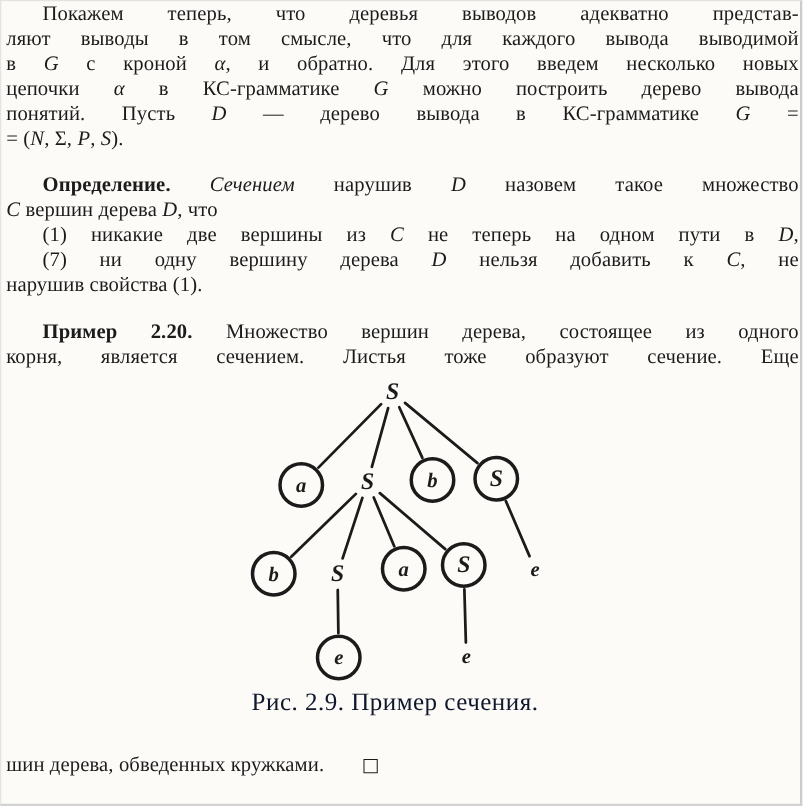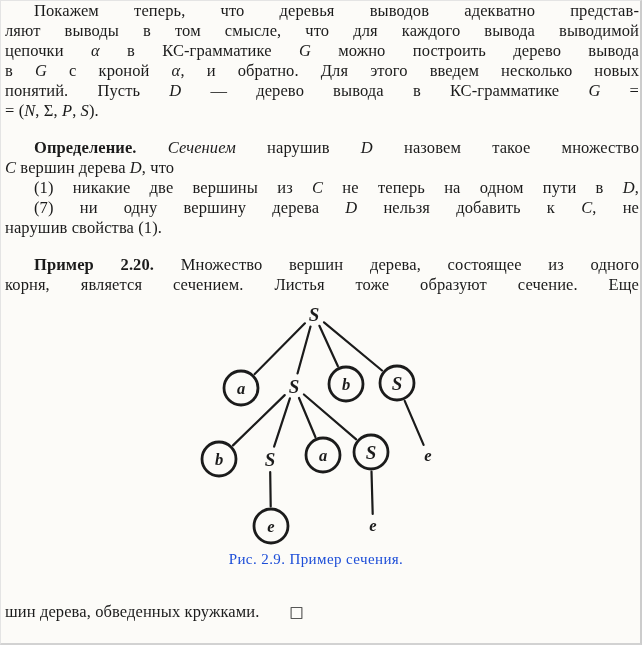--- a/index.html
+++ b/index.html
@@ -22,21 +22,21 @@
   }
   .line { height:20px; text-align:justify; text-align-last:justify; }
   .line.nj { text-align-last:left; }
   .line.ind { text-indent:29px; }
   .b { font-weight:bold; }
   .i { font-style:italic; }
   .qed { margin-left:30px; font-family:"DejaVu Sans", sans-serif; font-size:15px; }
   .tree-svg { position:absolute; top:300px; left:0; }
   .caption {
     position:absolute; top:550px; left:0; width:630px;
-    text-align:center; font-size:15px; letter-spacing:0.4px; color:#1d4ed8;
+    text-align:center; font-size:20px; letter-spacing:0.4px; color:#0f172a;
   }
   .tree-label { font-family:"Liberation Serif", serif; font-style:italic; font-weight:600; fill:#1b1b1b; }
 </style>
 </head>
 <body>
 
 <div class="page">
   <svg class="tree-svg" width="642" height="252" viewBox="0 0 642 252">
       <line x1="303.9" y1="22.3" x2="253.7" y2="73.1" stroke="#1b1b1b" stroke-width="2.2" stroke-linecap="round"></line>
       <line x1="309.5" y1="25.5" x2="296.5" y2="72.5" stroke="#1b1b1b" stroke-width="2.2" stroke-linecap="round"></line>
@@ -66,22 +66,22 @@
       <text x="370" y="151" text-anchor="middle" dominant-baseline="central" class="tree-label" font-size="19">S</text>
       <text x="427" y="154" text-anchor="middle" dominant-baseline="central" class="tree-label" font-size="16.5">e</text>
       <circle cx="270" cy="225" r="17" fill="none" stroke="#1b1b1b" stroke-width="2.8"></circle>
       <text x="270" y="225" text-anchor="middle" dominant-baseline="central" class="tree-label" font-size="16.5">e</text>
       <text x="372" y="224" text-anchor="middle" dominant-baseline="central" class="tree-label" font-size="16.5">e</text>
     </svg>
   <div class="caption">Рис. 2.9. Пример сечения.</div>
 <div class="para" style="top: 0px;">
       <div class="line ind"><span>Покажем теперь, что деревья выводов адекватно представ-</span></div>
       <div class="line"><span>ляют выводы в том смысле, что для каждого вывода выводимой</span></div>
+      <div class="line"><span>в </span><span class="i">G</span><span> с кроной </span><span class="i">α</span><span>, и обратно. Для этого введем несколько новых</span></div>
       <div class="line"><span>цепочки </span><span class="i">α</span><span> в КС-грамматике </span><span class="i">G</span><span> можно построить дерево вывода</span></div>
-      <div class="line"><span>в </span><span class="i">G</span><span> с кроной </span><span class="i">α</span><span>, и обратно. Для этого введем несколько новых</span></div>
       <div class="line"><span>понятий. Пусть </span><span class="i">D</span><span> — дерево вывода в КС-грамматике </span><span class="i">G</span><span> =</span></div>
       <div class="line nj"><span>= (</span><span class="i">N</span><span>, Σ, </span><span class="i">P</span><span>, </span><span class="i">S</span><span>).</span></div>
     </div>
     <div class="para" style="top: 137px;">
       <div class="line ind"><span class="b">Определение. </span><span class="i">Сечением</span><span> нарушив </span><span class="i">D</span><span> назовем такое множество</span></div>
       <div class="line nj"><span class="i">C</span><span> вершин дерева </span><span class="i">D</span><span>, что</span></div>
       <div class="line ind"><span>(1) никакие две вершины из </span><span class="i">C</span><span> не теперь на одном пути в </span><span class="i">D</span><span>,</span></div>
       <div class="line ind"><span>(7) ни одну вершину дерева </span><span class="i">D</span><span> нельзя добавить к </span><span class="i">C</span><span>, не</span></div>
       <div class="line nj"><span>нарушив свойства (1).</span></div>
     </div>

